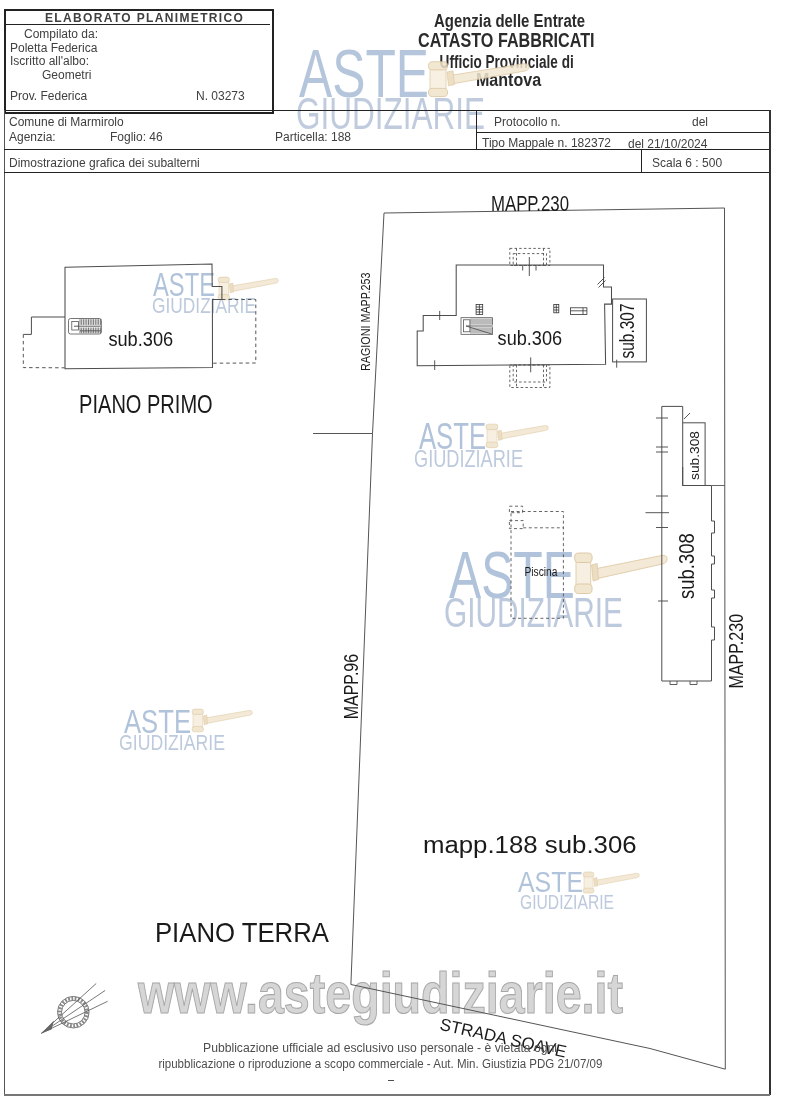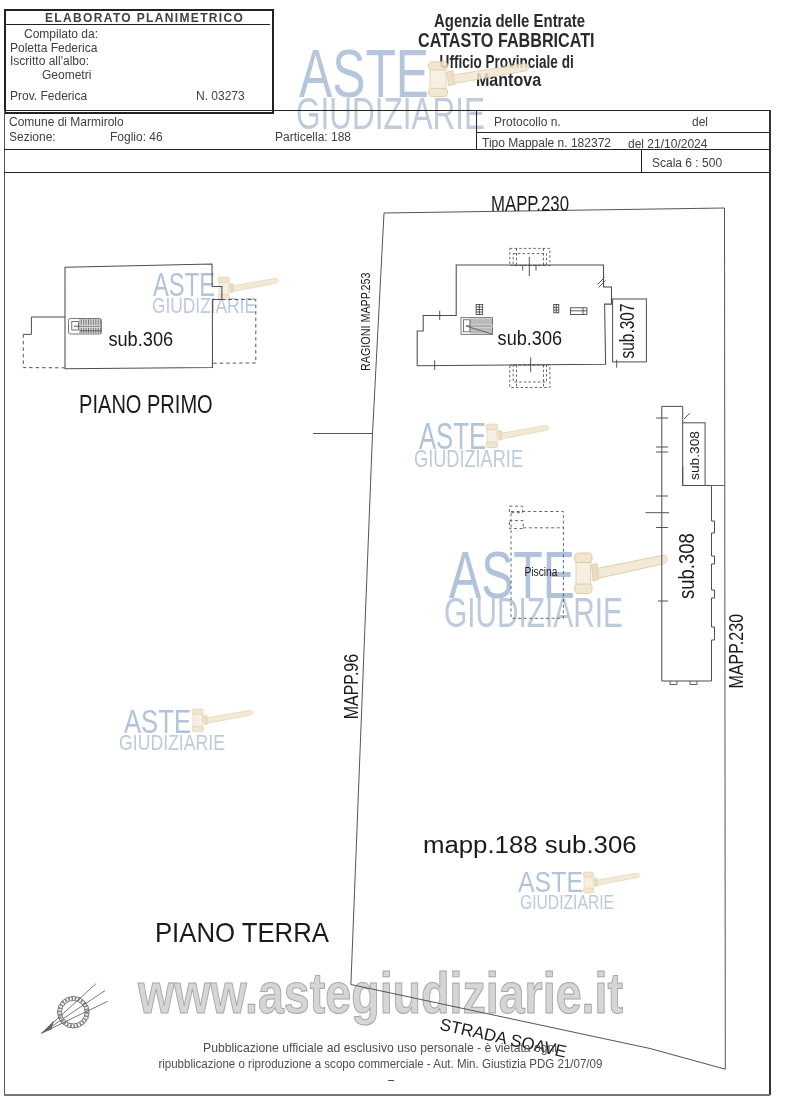--- a/index.html
+++ b/index.html
@@ -239,22 +239,23 @@
 <div style="position:absolute;left:476px;top:110px;width:294px;height:0;border-top:1.5px solid #222;"></div>
 <div style="position:absolute;left:476px;top:110px;width:0;height:39px;border-left:1.5px solid #222;"></div>
 <div style="position:absolute;left:476px;top:131.5px;width:294px;height:0;border-top:1.5px solid #222;"></div>
 <div style="position:absolute;left:4px;top:149px;width:766px;height:0;border-top:1.5px solid #222;"></div>
 <div style="position:absolute;left:641px;top:149px;width:0;height:23px;border-left:1.5px solid #222;"></div>
 <div style="position:absolute;left:4px;top:172px;width:766px;height:0;border-top:1.5px solid #222;"></div>
 <div style="position:absolute;left:769px;top:110px;width:0;height:985px;border-left:2px solid #333;"></div>
 <div style="position:absolute;left:4px;top:1094px;width:766px;height:0;border-top:2px solid #777;"></div>
 
 <div class="mono" style="left:9px;top:115px;">Comune di Marmirolo</div>
-<div class="mono" style="left:9px;top:129.5px;">Sezione:</div>
+<div class="mono" style="left:9px;top:129.5px;">Agenzia:</div>
 <div class="mono" style="left:110px;top:129.5px;">Foglio: 46</div>
 <div class="mono" style="left:255px;top:129.5px;margin-left:20px;">Particella: 188</div>
 <div class="mono" style="left:494px;top:115px;">Protocollo n.</div>
 <div class="mono" style="left:692px;top:115px;">del</div>
 <div class="mono" style="left:482px;top:135.5px;">Tipo Mappale n. 182372</div>
 <div class="mono" style="left:628px;top:136.5px;">del 21/10/2024</div>
+<div class="mono" style="left:9px;top:156px;">Dimostrazione grafica dei subalterni</div>
 <div class="mono" style="left:652px;top:155.5px;">Scala 6 : 500</div>
 
 </div>
 
 </body></html>

